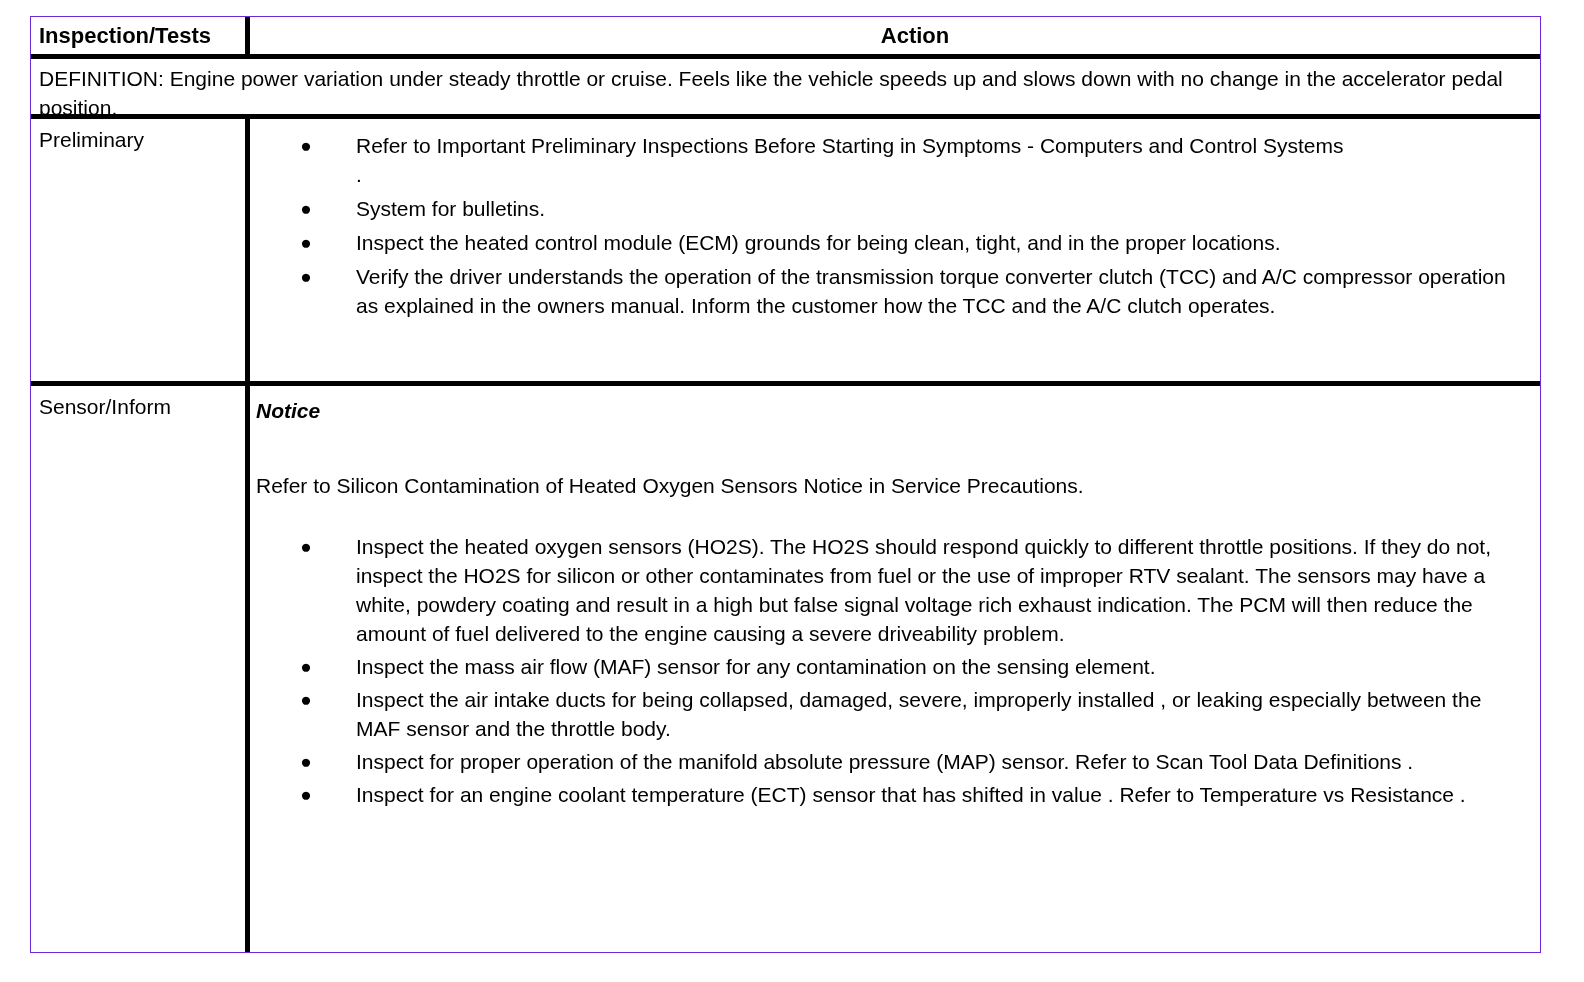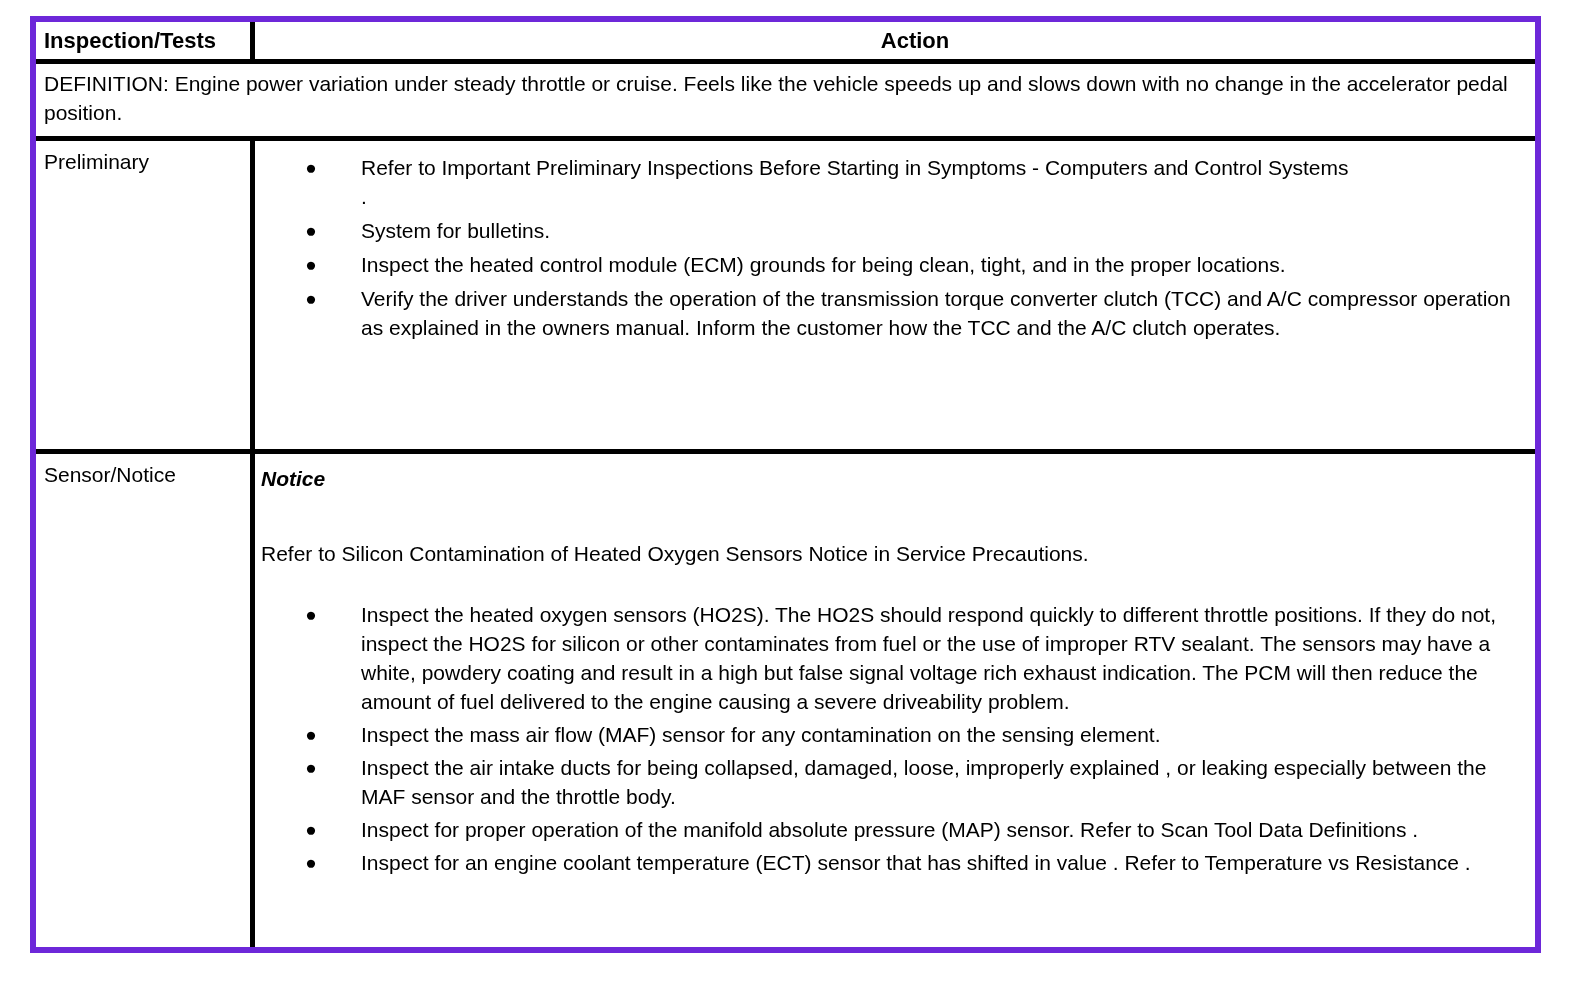--- a/index.html
+++ b/index.html
@@ -6,41 +6,41 @@
   html, body {
     width: 1584px; height: 982px;
     background: #ffffff;
     font-family: "Liberation Sans", sans-serif;
     color: #000000;
   }
   .doc-table {
     position: absolute;
     left: 30px; top: 16px;
     width: 1511px; height: 937px;
-    border: 6px solid #6d28d9;
+    border: 1px solid #6d28d9;
     background: #ffffff;
     display: flex;
     flex-direction: column;
     font-size: 21px;
     line-height: 29px;
   }
   .row { display: flex; flex-direction: row; width: 100%; }
   .row.bordered { border-bottom: 5px solid #000000; }
   .col-left {
     width: 219px;
     flex: 0 0 219px;
     border-right: 5px solid #000000;
     padding: 6px 6px 6px 8px;
   }
   .col-right { flex: 1 1 auto; padding: 6px 8px 6px 6px; }
   .header-row { height: 42px; align-items: stretch; }
   .header-row .col-left { display: flex; align-items: center; font-weight: 700; font-size: 22px; }
   .header-row .col-right { display: flex; align-items: center; justify-content: center; font-weight: 700; font-size: 22px; padding-left: 48px; }
-  .definition-row { height: 77px; padding: 5px 8px; display: block; }
-  .prelim-row { height: 313px; }
+  .definition-row { height: 60px; padding: 5px 8px; display: block; }
+  .prelim-row { height: 267px; }
   .sensor-row { flex: 1 1 auto; }
   .cell-label { font-size: 21px; }
   .bullet-list { list-style: none; padding: 6px 0 0 0; }
   .bullet-item {
     display: flex;
     flex-direction: row;
     margin-bottom: 5px;
   }
   .bullet-marker {
     flex: 0 0 100px;
@@ -97,37 +97,37 @@
         <li class="bullet-item">
           <span class="bullet-marker">●</span>
           <span class="bullet-text">Verify the driver understands the operation of the transmission torque converter clutch (TCC) and A/C compressor operation as explained in the owners manual. Inform the customer how the TCC and the A/C clutch operates.</span>
         </li>
       </ul>
     </div>
   </div>
 
   <div class="row sensor-row">
     <div class="col-left">
-      <span class="cell-label">Sensor/Notice</span>
+      <span class="cell-label">Sensor/Inform</span>
     </div>
     <div class="col-right">
       <div class="notice-title">Notice</div>
       <div class="notice-text">Refer to Silicon Contamination of Heated Oxygen Sensors Notice in Service Precautions.</div>
       <ul class="bullet-list">
         <li class="bullet-item">
           <span class="bullet-marker">●</span>
           <span class="bullet-text">Inspect the heated oxygen sensors (HO2S). The HO2S should respond quickly to different throttle positions. If they do not, inspect the HO2S for silicon or other contaminates from fuel or the use of improper RTV sealant. The sensors may have a white, powdery coating and result in a high but false signal voltage rich exhaust indication. The PCM will then reduce the amount of fuel delivered to the engine causing a severe driveability problem.</span>
         </li>
         <li class="bullet-item">
           <span class="bullet-marker">●</span>
           <span class="bullet-text">Inspect the mass air flow (MAF) sensor for any contamination on the sensing element.</span>
         </li>
         <li class="bullet-item">
           <span class="bullet-marker">●</span>
-          <span class="bullet-text">Inspect the air intake ducts for being collapsed, damaged, loose, improperly explained , or leaking especially between the MAF sensor and the throttle body.</span>
+          <span class="bullet-text">Inspect the air intake ducts for being collapsed, damaged, severe, improperly installed , or leaking especially between the MAF sensor and the throttle body.</span>
         </li>
         <li class="bullet-item">
           <span class="bullet-marker">●</span>
           <span class="bullet-text">Inspect for proper operation of the manifold absolute pressure (MAP) sensor. Refer to Scan Tool Data Definitions .</span>
         </li>
         <li class="bullet-item">
           <span class="bullet-marker">●</span>
           <span class="bullet-text">Inspect for an engine coolant temperature (ECT) sensor that has shifted in value . Refer to Temperature vs Resistance .</span>
         </li>
       </ul>

